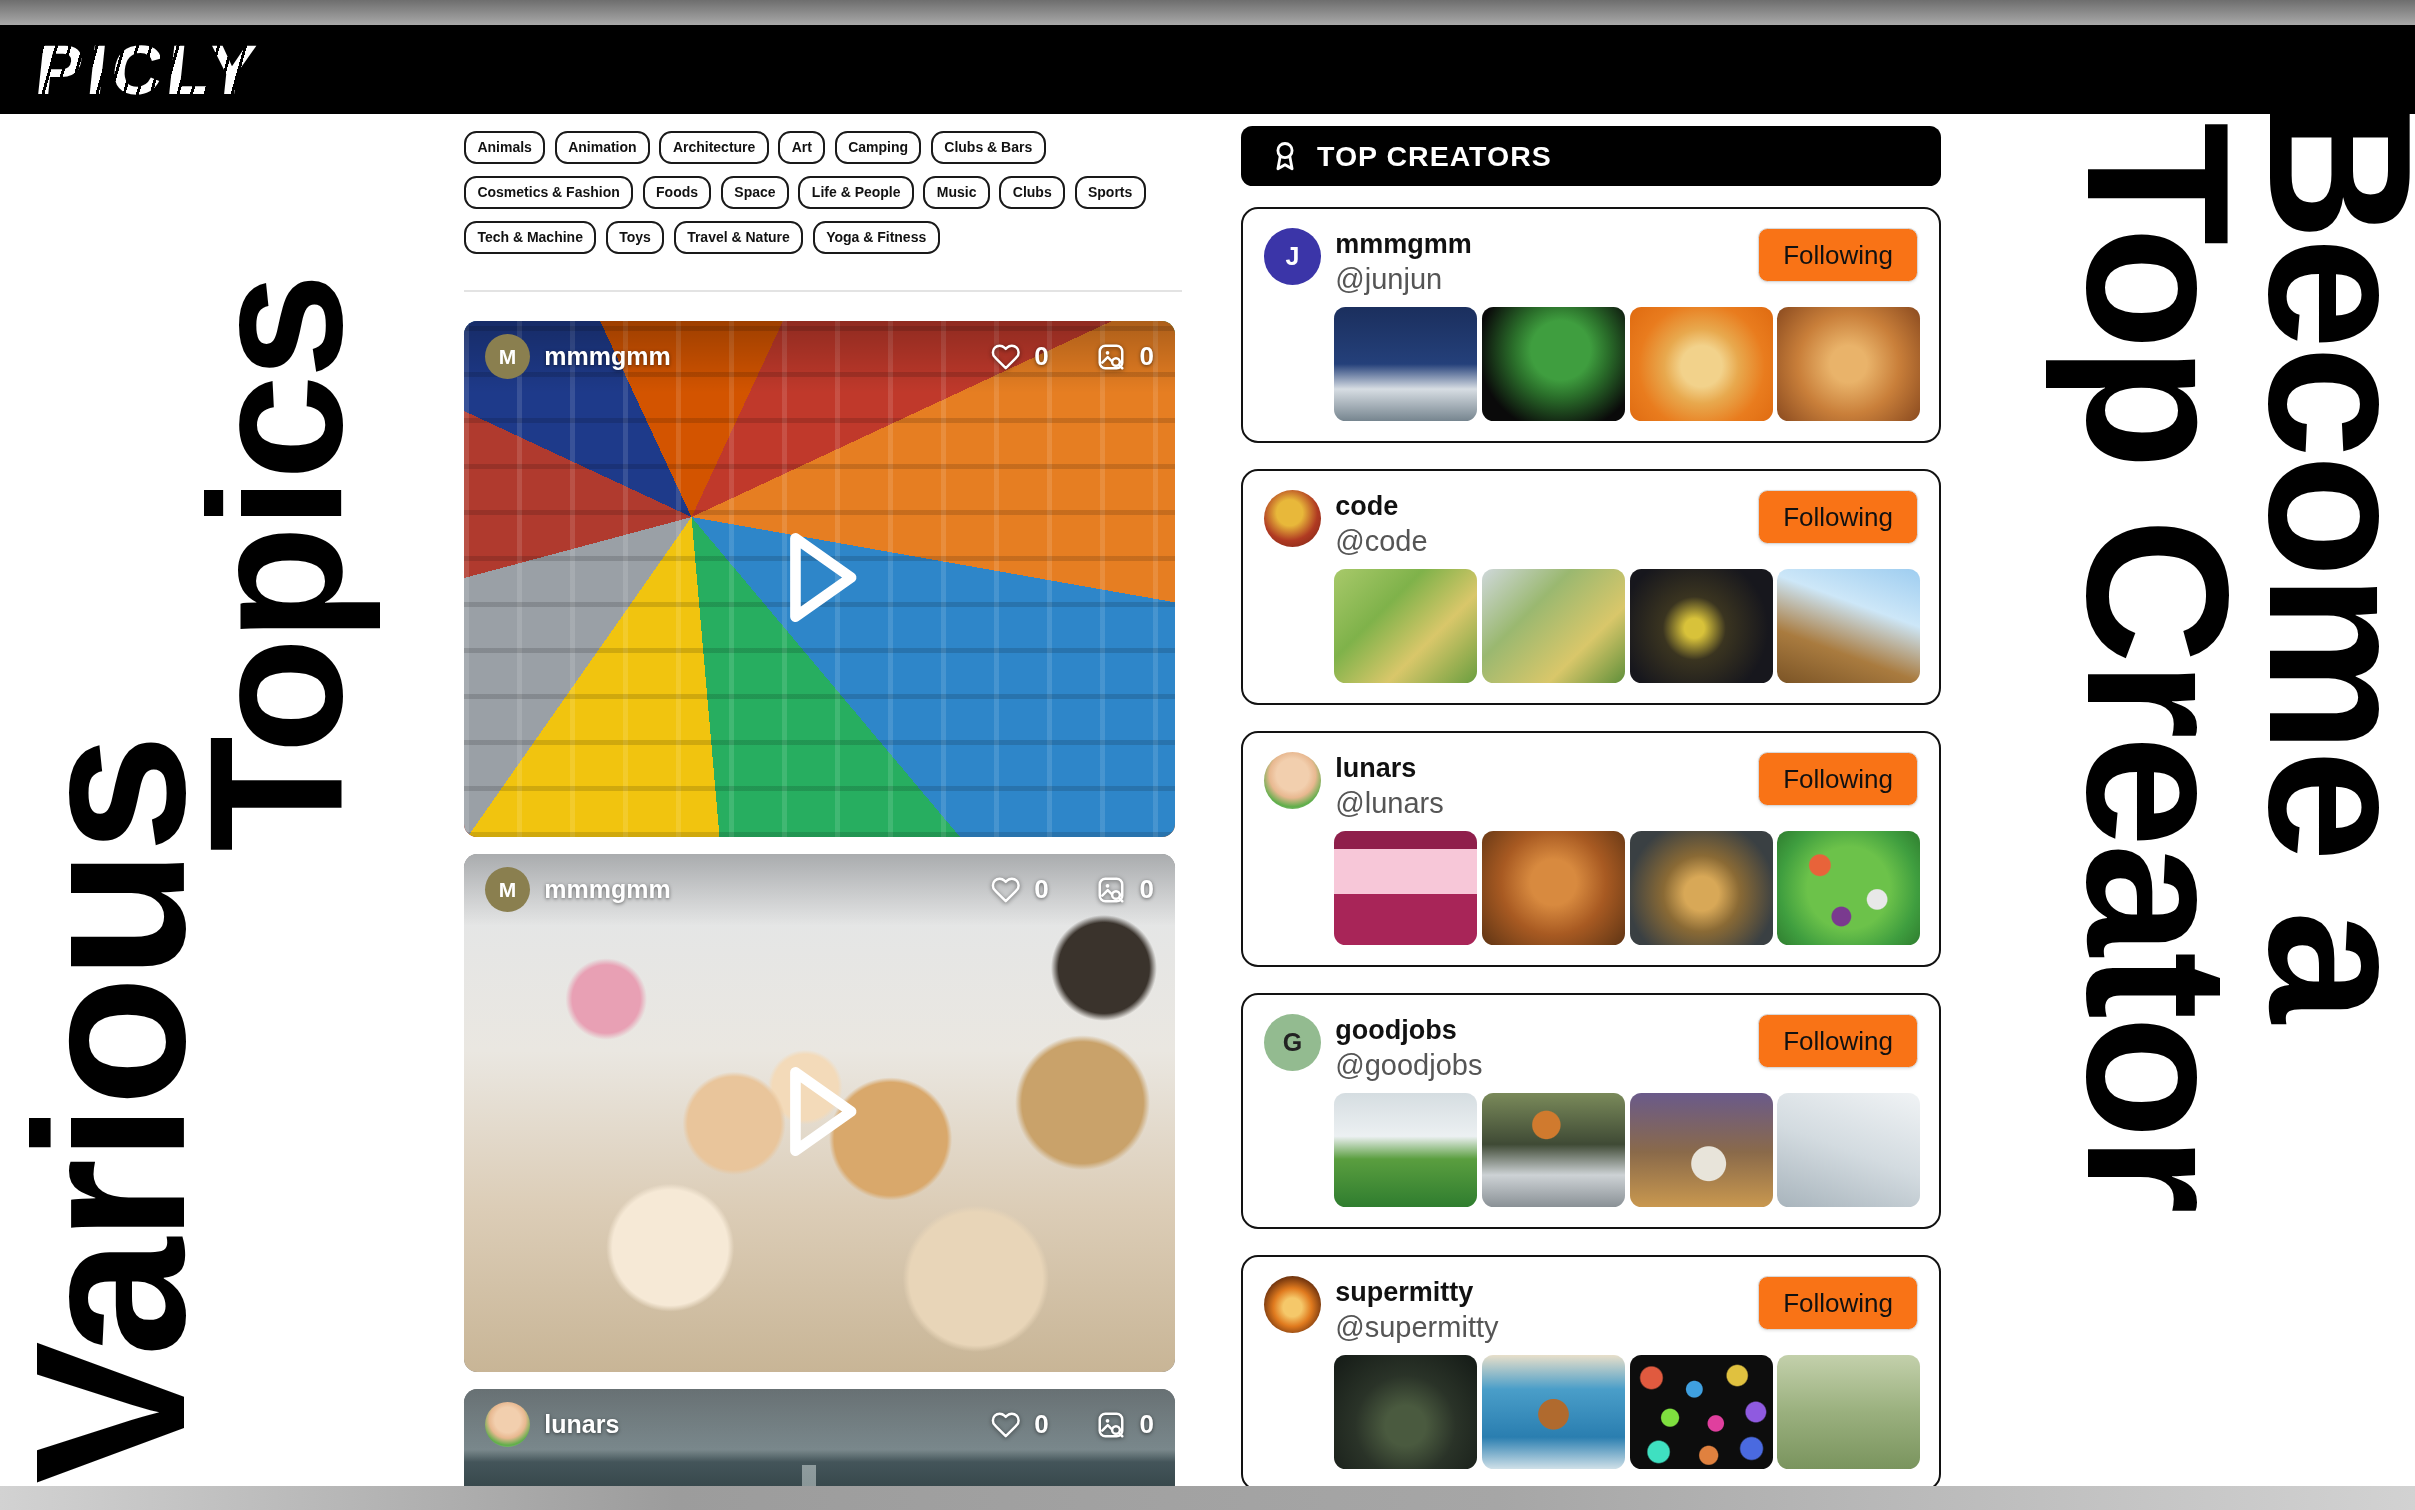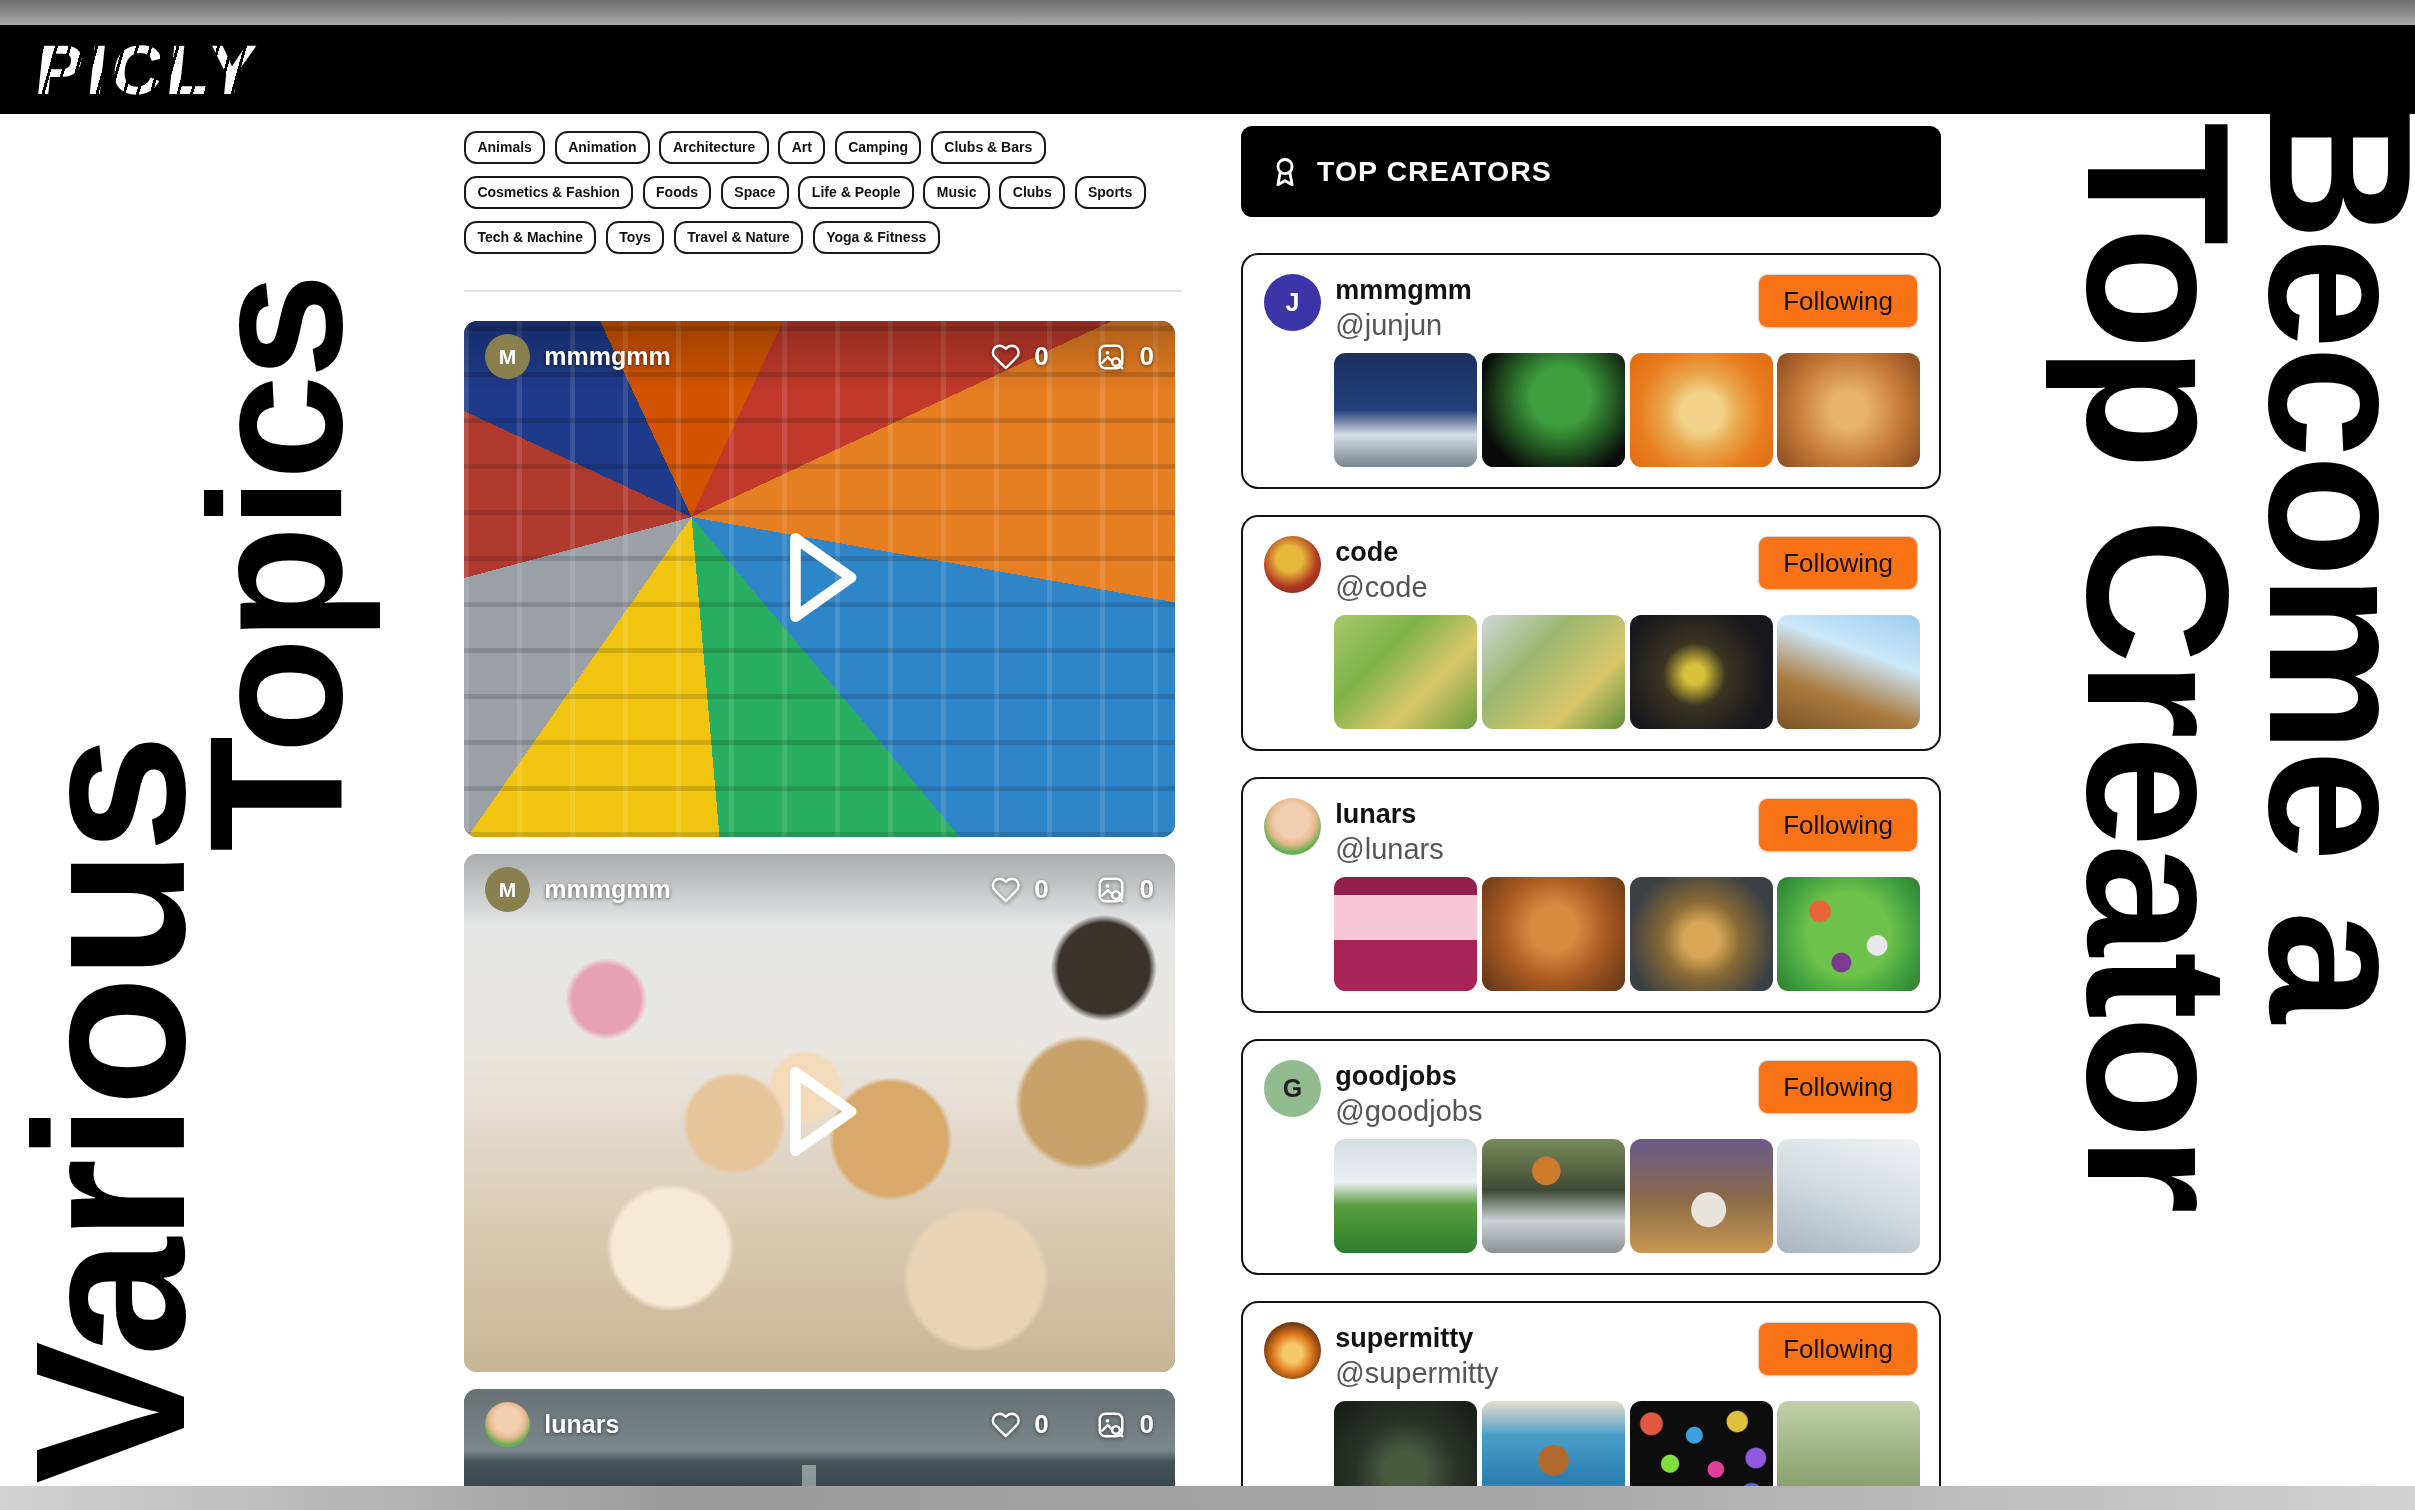--- a/index.html
+++ b/index.html
@@ -73,22 +73,22 @@
     radial-gradient(circle at 87% 48%, #c9a26a 0 9%, rgba(0,0,0,0) 10%),
     radial-gradient(circle at 90% 22%, #3a332c 0 6%, rgba(0,0,0,0) 7%),
     linear-gradient(180deg, #e2e5e8 0%, #eae7e1 38%, #dccdb7 68%, #c8b596 100%); }
   .img-teal-truck { background:
     linear-gradient(90deg, rgba(0,0,0,0) 0 47.5%, rgba(205,215,215,.55) 47.5% 49.5%, rgba(0,0,0,0) 49.5%) 0 34%/100% 26% no-repeat,
     linear-gradient(180deg, #8a969a 0%, #7e8d91 20%, #44555a 24%, #263638 44%, #35544f 47%, #4e7d76 62%,
       #55857d 77%, #a3b5b6 78%, #8ba1a4 100%); }
 
   
   .creators { position:absolute; left:1241px; top:126px; width:700px; z-index:6; }
-  .creators-header { height:91px; background:#000; border-radius:11.4px; display:flex; align-items:center;
-    padding:0 27px; margin-bottom:36px; }
+  .creators-header { height:60px; background:#000; border-radius:11.4px; display:flex; align-items:center;
+    padding:0 27px; margin-bottom:21px; }
   .creators-title { color:#fff; font-size:28.5px; font-weight:700; letter-spacing:1px; margin-left:15px; }
   .creator-card { width:700px; height:236px; border:2.4px solid #121212; border-radius:17px; background:#fff;
     padding:19px 21px; margin-bottom:26px; overflow:hidden; }
   .cc-row { display:flex; align-items:flex-start; }
   .cc-avatar { width:57px; height:57px; border-radius:50%; display:flex; align-items:center; justify-content:center;
     font-size:25px; font-weight:700; flex:0 0 auto; cursor:pointer; }
   .cc-names { margin-left:14.3px; }
   .cc-name { font-size:27px; font-weight:700; color:#111; line-height:1.2; cursor:pointer; }
   .cc-handle { font-size:29px; color:#555; margin-top:2.9px; }
   .follow-btn { margin-left:auto; background:#f97316; border:1.9px solid #d9d9d9; border-radius:9.5px;

